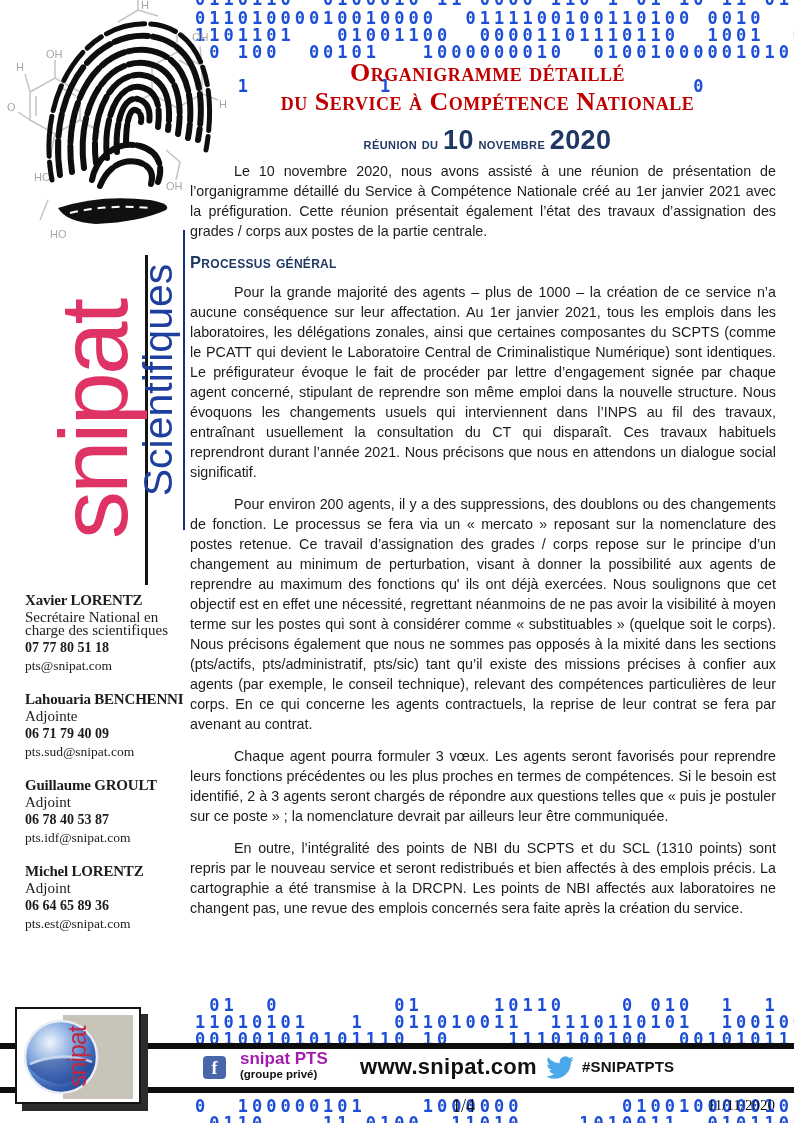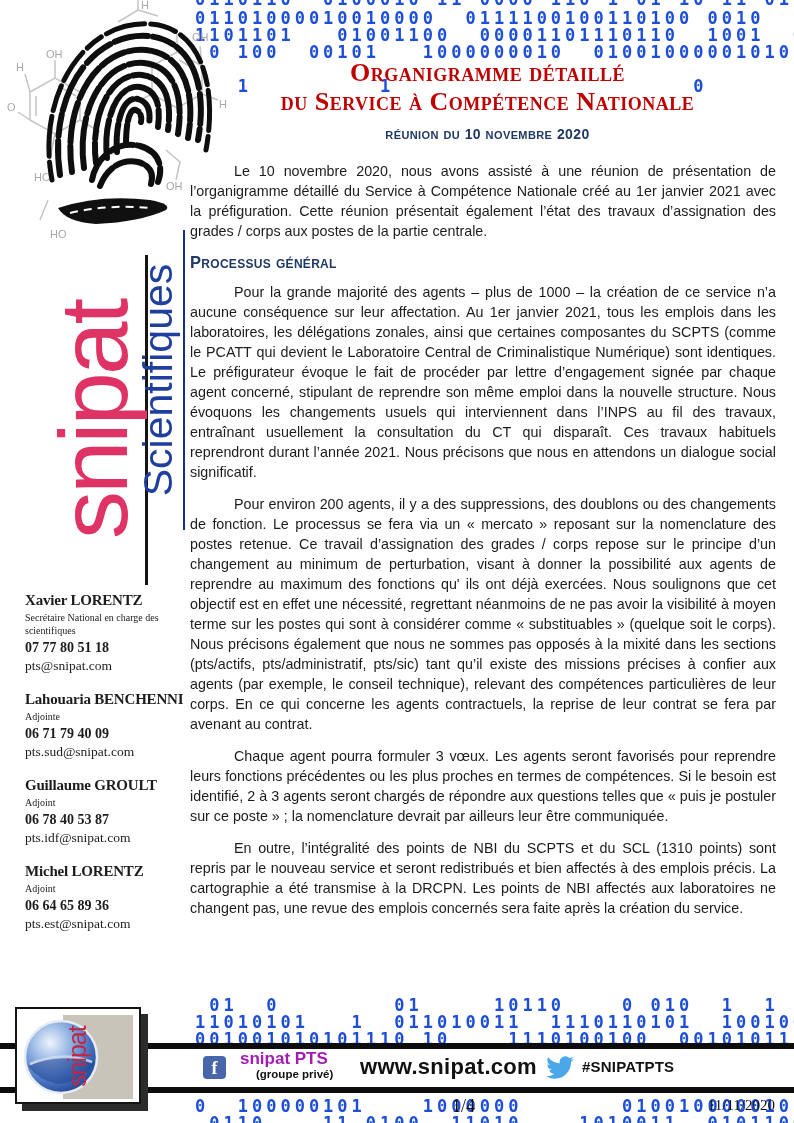--- a/index.html
+++ b/index.html
@@ -23,38 +23,38 @@
   
   #header { position:absolute; left:190px; top:58px; width:595px; text-align:center; z-index:5; }
   .title-line {
     font-family:"Liberation Serif", serif; font-variant:small-caps; font-weight:bold;
     font-size:26px; line-height:29px; color:#c00000; letter-spacing:0.5px;
   }
   #subtitle {
     margin-top:9px; font-variant:small-caps; font-weight:bold;
     font-size:15px; color:#1f3864; letter-spacing:0.4px;
   }
-  #subtitle .num { font-variant:normal; font-size:14px; }
+  #subtitle .num { font-variant:normal; font-size:27px; }
   
   .vtext { position:absolute; transform:rotate(-90deg); z-index:2; white-space:nowrap; text-align:center; }
   #logo-snipat {
     left:-69px; top:368px; width:330px; height:104px;
     font-size:96px; letter-spacing:-3px; color:#de3364;
     border-bottom:3px solid #151515; line-height:100px;
   }
   #logo-scientifiques {
     left:10px; top:355px; width:300px; height:50px;
     font-size:41px; color:#1f3f9e; border-bottom:2px solid #16307e; line-height:46px;
   }
   
   #contacts { position:absolute; left:25px; top:592px; width:166px; z-index:3;
     font-family:"Liberation Serif", serif; }
   .contact { margin-bottom:17px; }
   .contact .name { font-size:15px; font-weight:bold; letter-spacing:-0.2px; margin-bottom:2px; }
-  .contact .role { font-size:10px; line-height:13px; color:#222; margin-bottom:3px; }
+  .contact .role { font-size:15px; line-height:13px; color:#222; margin-bottom:3px; }
   .contact .phone { font-size:14px; font-weight:bold; margin-bottom:2px;font-family:Liberation Serif, serif; }
   .contact .email { font-size:13.5px; }
   
   #bodycol { position:absolute; left:190px; top:161px; width:586px; z-index:4; }
   .para {
     font-size:14.3px; line-height:20px; text-align:justify; text-indent:44px;
     margin-bottom:12px; color:#1c1c1c;
   }
   .sheading {
     font-variant:small-caps; font-weight:bold; font-size:16.5px; color:#1f3864;
@@ -65,21 +65,21 @@
     position:absolute; left:0; top:1043px; width:794px; height:50px;
     background:#ffffff; border-top:6px solid #0d0d0d; border-bottom:6px solid #0d0d0d;
     z-index:5;
   }
   #fb-icon {
     position:absolute; left:203px; top:7px; width:23px; height:23px;
     background:#4867aa; border-radius:4px; color:#fff; text-align:center;
     font-family:"Liberation Serif", serif; font-weight:bold; font-size:18px; line-height:24px;
   }
   #fb-label { position:absolute; left:240px; top:0px; font-weight:bold; font-size:17px; color:#a21caf; }
-  #fb-sub   { position:absolute; left:256px; top:19px; font-weight:bold; font-size:11.5px; color:#111; }
+  #fb-sub   { position:absolute; left:240px; top:19px; font-weight:bold; font-size:11.5px; color:#111; }
   #website  { position:absolute; left:360px; top:5px; font-weight:bold; font-size:22px; letter-spacing:0.3px; color:#111; }
   #tw-icon  { position:absolute; left:546px; top:7px; }
   #hashtag  { position:absolute; left:582px; top:9px; font-weight:bold; font-size:15px; letter-spacing:0.2px; color:#111; }
   
   #logobox {
     position:absolute; left:15px; top:1007px; width:126px; height:97px;
     background:#fff; border:2px solid #141414; box-shadow:7px 7px 0 #2c2c2c; z-index:6;
   }
   #logobox .square { position:absolute; left:46px; top:6px; width:70px; height:84px; background:#c9c4ba; }
   #logobox svg { position:absolute; left:4px; top:8px; }

